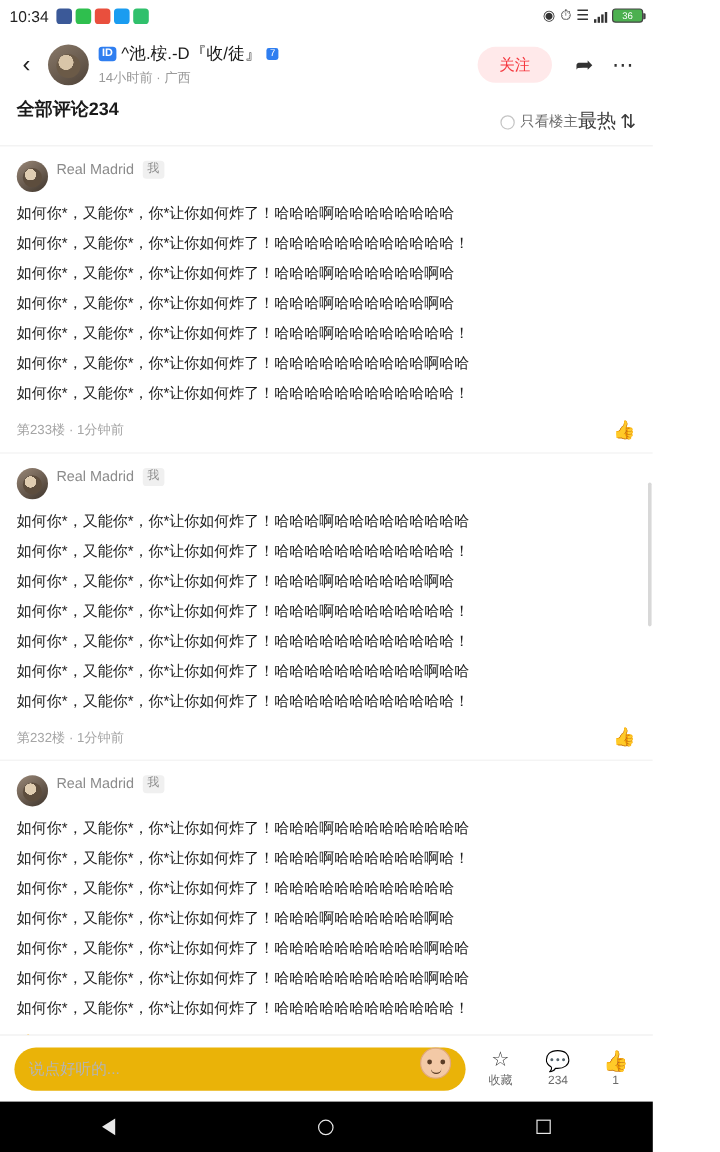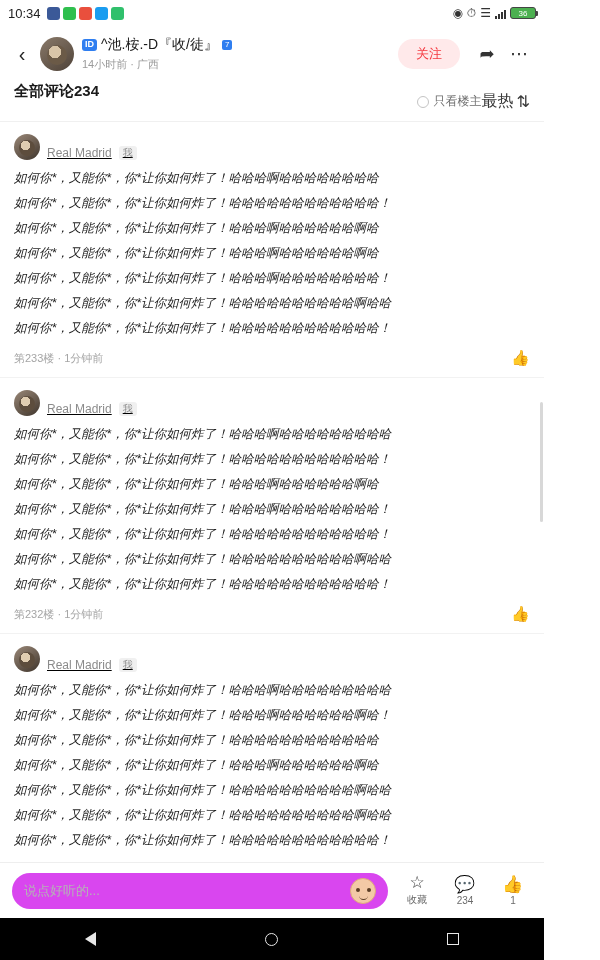--- a/index.html
+++ b/index.html
@@ -130,21 +130,21 @@
 
   
   .list {
     flex: 1; overflow: hidden;
     position: relative;
   }
   .comment {
     padding: 12px 14px 0 14px;
     border-bottom: 1px solid #f2f2f2;
   }
-  .c-head { display: flex; align-items: flex-end; gap: 7px; text-decoration: underline; }
+  .c-head { display: flex; align-items: flex-start; gap: 7px; }
   .avatar-c {
     width: 26px; height: 26px; border-radius: 50%;
     flex: 0 0 26px;
     background: linear-gradient(145deg,#9a8878,#3f352c);
     position: relative; overflow: hidden;
   }
   .avatar-c:after {
     content: ""; position: absolute; left: 5px; top: 6px;
     width: 16px; height: 16px; border-radius: 50%;
     background: radial-gradient(circle at 40% 35%, #e0cdb1 0 33%, #5d4d3d 34% 100%);
@@ -152,41 +152,40 @@
   .c-name { font-size: 12px; color: #8b8b8b; }
   .c-tag {
     font-size: 10px; color: #8b8b8b; background: #f0f0f0;
     border-radius: 3px; padding: 1px 4px; line-height: 1.25;
   }
   .c-body {
     margin: 6px 0 0 0;
     font-size: 12.5px; color: #1d1d1d;
     line-height: 25px;
     word-break: break-all;
-    font-style: italic;
   }
   .c-foot {
     display: flex; align-items: center;
     padding: 8px 0 10px 0;
   }
   .c-meta { font-size: 11px; color: #a5a5a5; flex: 1; }
   .like-ico { font-size: 15px; color: #9a9a9a; cursor: pointer; }
 
   
   .bottombar {
     height: 56px; flex: 0 0 56px;
     display: flex; align-items: center;
     padding: 0 12px;
     border-top: 1px solid #eee;
     background: #fff;
     gap: 10px;
   }
   .input-wrap {
-    flex: 1; height: 36px; border-radius: 18px; background: #d946ef;
-    display: flex; align-items: center; padding: 0 12px;
+    flex: 1; height: 36px; border-radius: 18px; background: #eab308;
+    display: flex; padding: 0 12px;
     position: relative;
     gap: 28px;
   }
   .input-wrap input {
     border: none; background: transparent; outline: none;
     font-size: 13px; color: #1d1d1d; width: 100%;
     font-family: "Liberation Sans", sans-serif;
   }
   .input-wrap input::placeholder { color: #b4b4b4; }
   .emoji-face {

